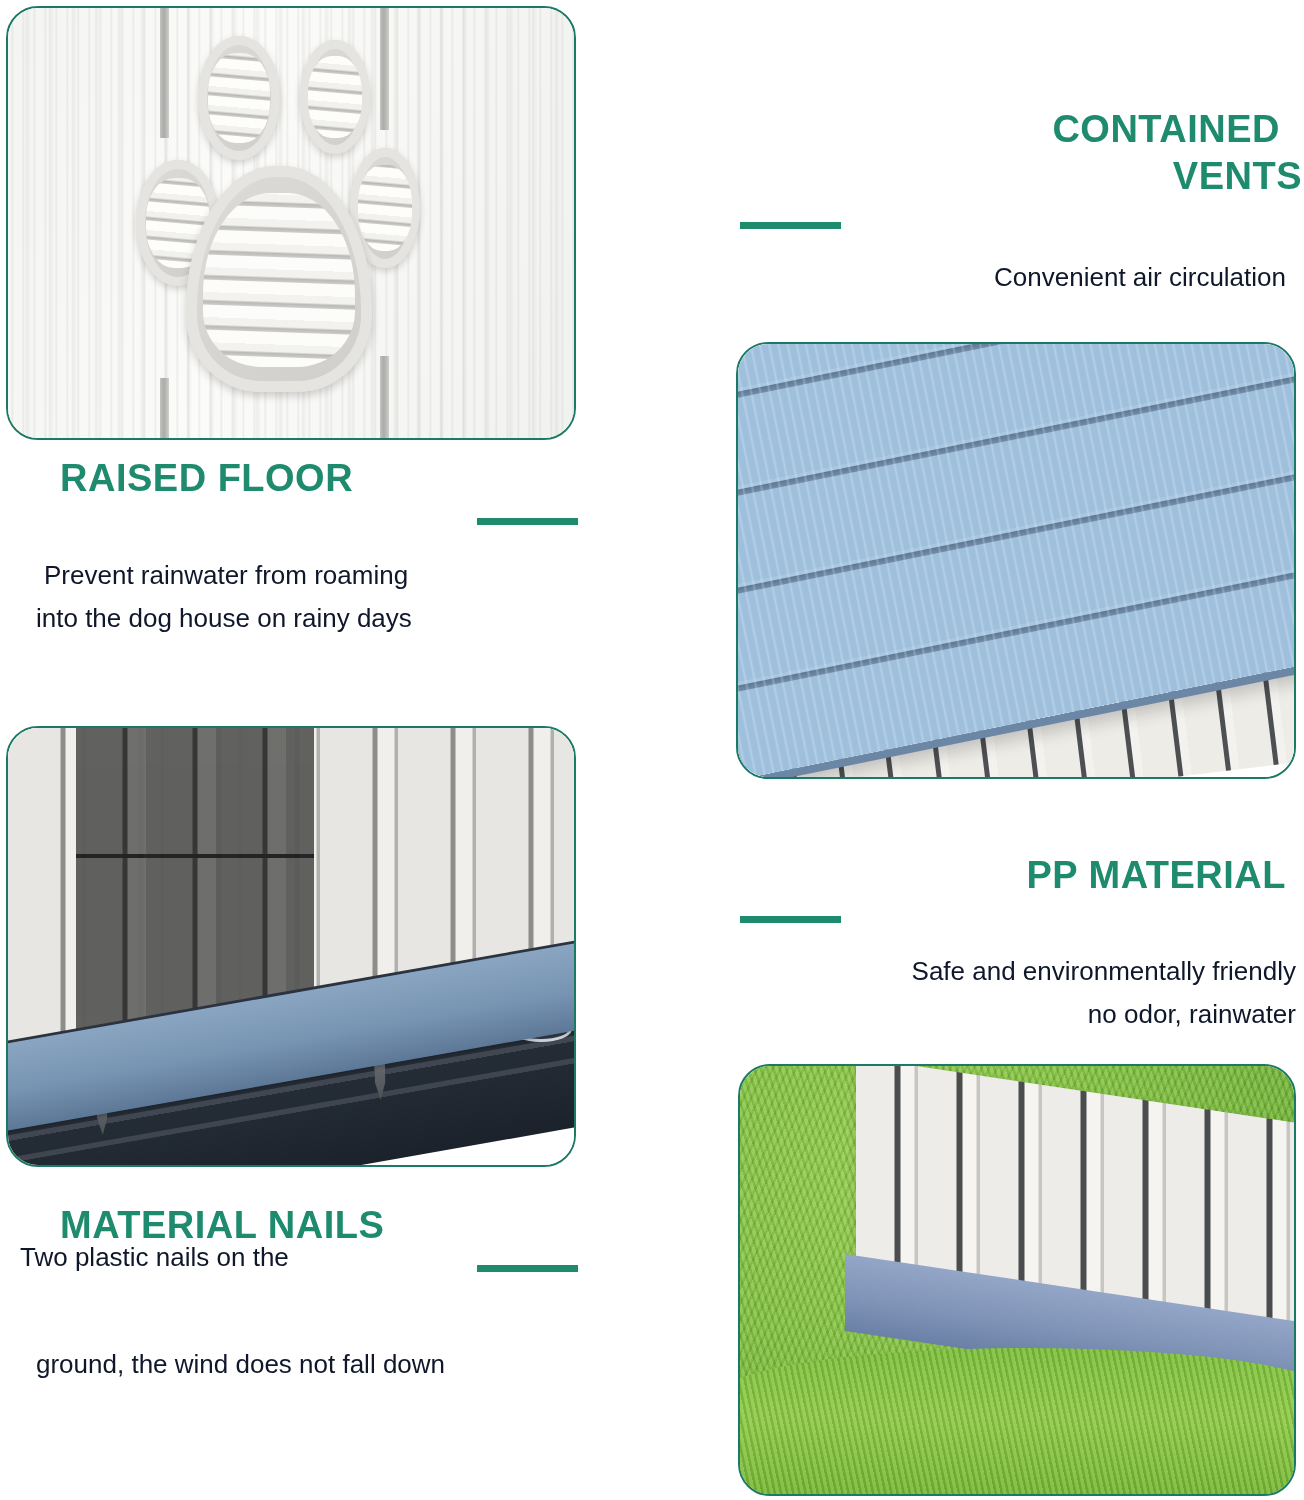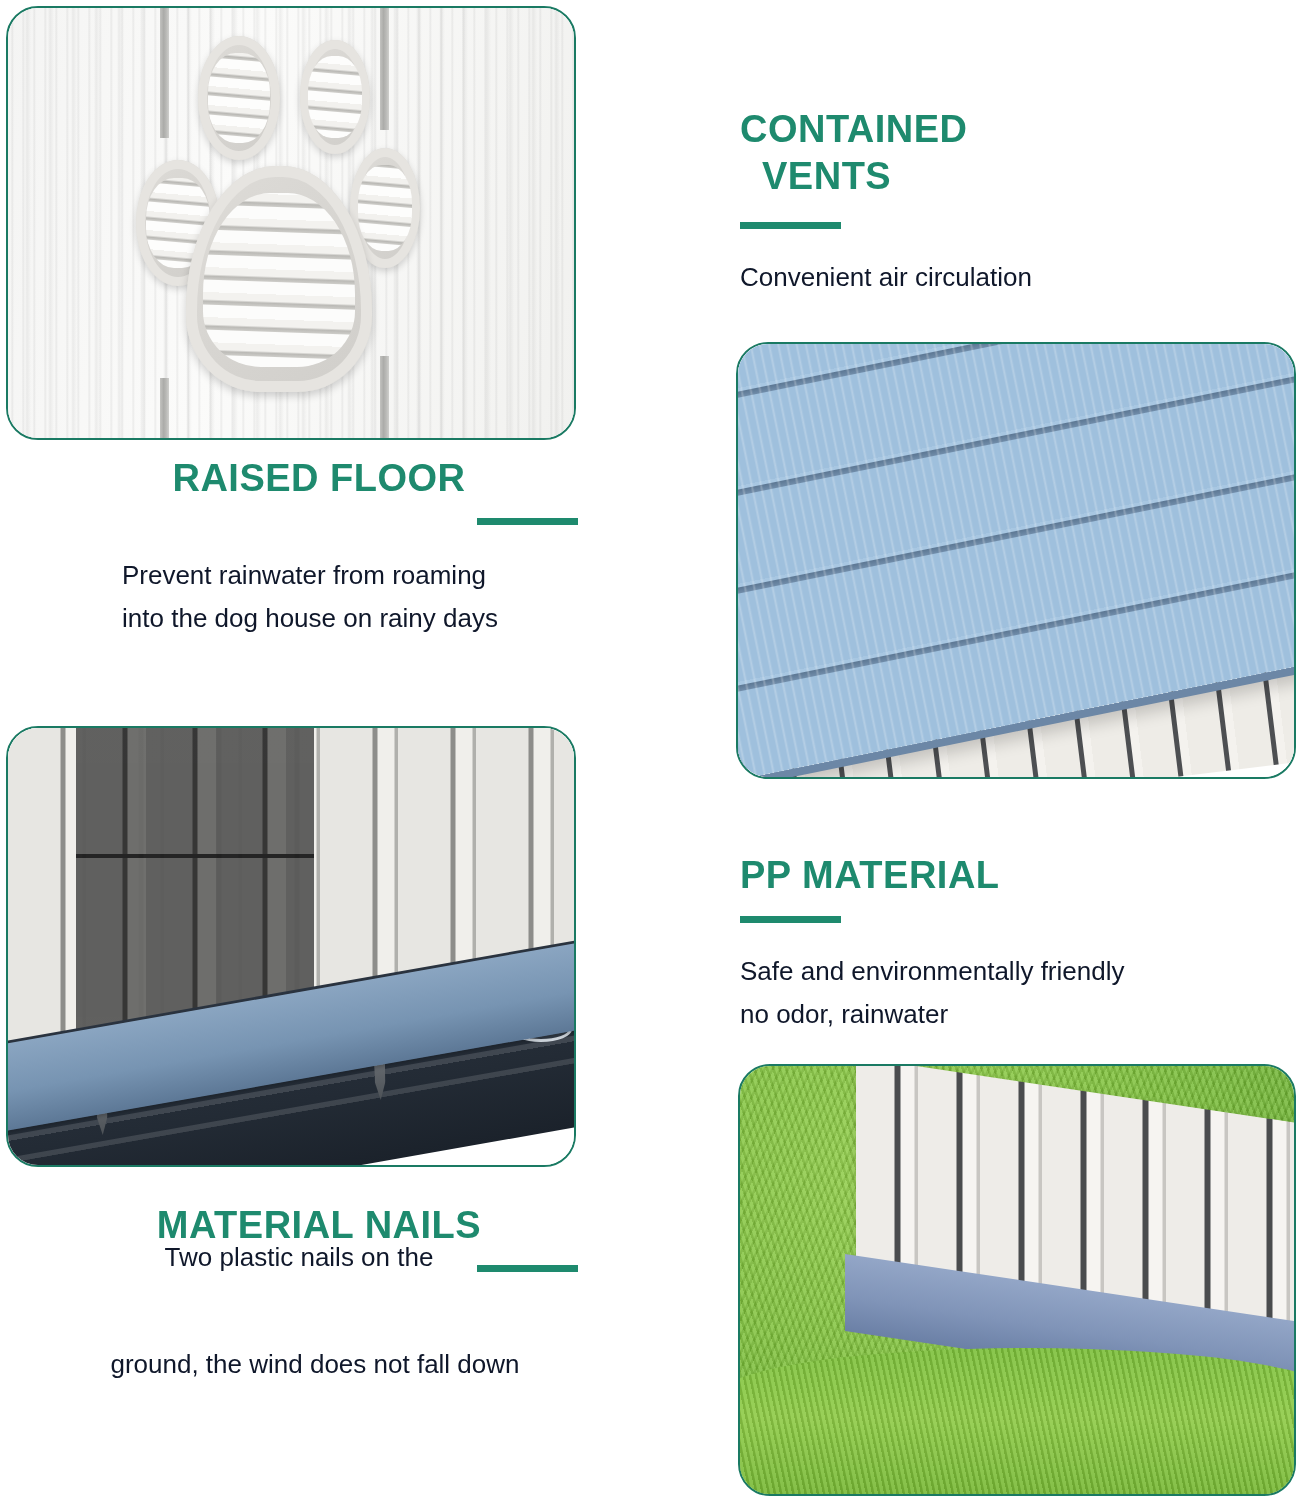--- a/index.html
+++ b/index.html
@@ -38,22 +38,22 @@
     width: 101px;
     background: #1E8A6E;
   }
   .feature-desc {
     position: absolute;
     color: #0f172a;
     font-size: 26px;
     line-height: 1.42;
     margin: 0;
   }
-  .align-right { text-align: center; }
-  .align-left  { text-align: left; }
+  .align-right { text-align: left; }
+  .align-left  { text-align: right; }
 
   
   #panel-vent { left: 6px; top: 6px; width: 566px; height: 430px; }
   .siding-white {
     position: absolute; inset: 0;
     background:
       repeating-linear-gradient(90deg,
         rgba(170,170,170,0.00) 0px,
         rgba(170,170,170,0.00) 3px,
         rgba(150,150,150,0.16) 4px,
@@ -279,21 +279,21 @@
     <div class="toe" style="left:190px; top:28px; width:82px; height:124px;"></div>
     <div class="toe" style="left:292px; top:32px; width:70px; height:114px;"></div>
     <div class="toe" style="left:128px; top:152px; width:84px; height:126px;"></div>
     <div class="toe" style="left:342px; top:140px; width:70px; height:120px;"></div>
     <div class="pad" style="left:178px; top:158px; width:186px; height:226px;"></div>
   </div>
 </div>
 
 <h2 class="feature-title align-right" style="left:60px; top:455px; width:518px;">RAISED FLOOR</h2>
 <div class="accent-bar" style="left:477px; top:518px;"></div>
-<p class="feature-desc align-right" style="left:30px; top:557px; width:548px;">Prevent rainwater from roaming</p>
+<p class="feature-desc align-right" style="left:44px; top:557px; width:548px;">Prevent rainwater from roaming</p>
 <p class="feature-desc align-right" style="left:36px; top:600px; width:548px;">into the dog house on rainy days</p>
 
 <h2 class="feature-title align-left" style="left:740px; top:106px; width:540px;">CONTAINED</h2>
 <h2 class="feature-title align-left" style="left:762px; top:153px; width:540px;">VENTS</h2>
 <div class="accent-bar" style="left:740px; top:222px;"></div>
 <p class="feature-desc align-left" style="left:740px; top:259px; width:546px;">Convenient air circulation</p>
 
 <div class="panel" id="panel-roof">
   <div class="roof-wrap">
     <div class="wall-below"></div>

